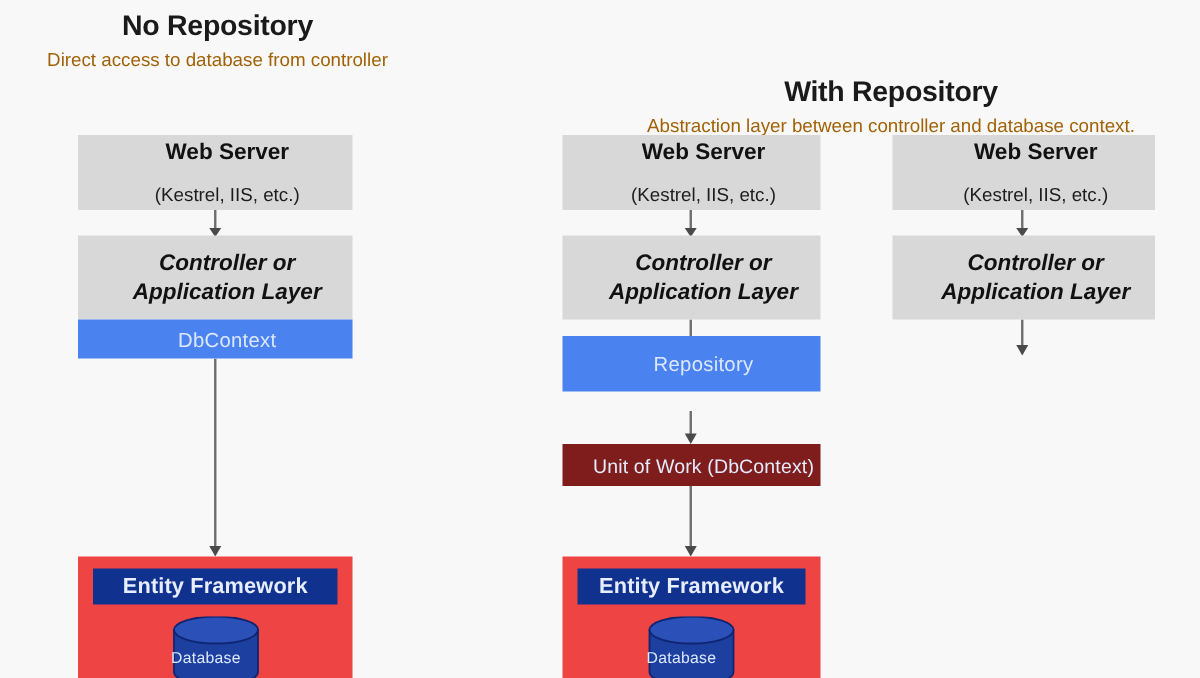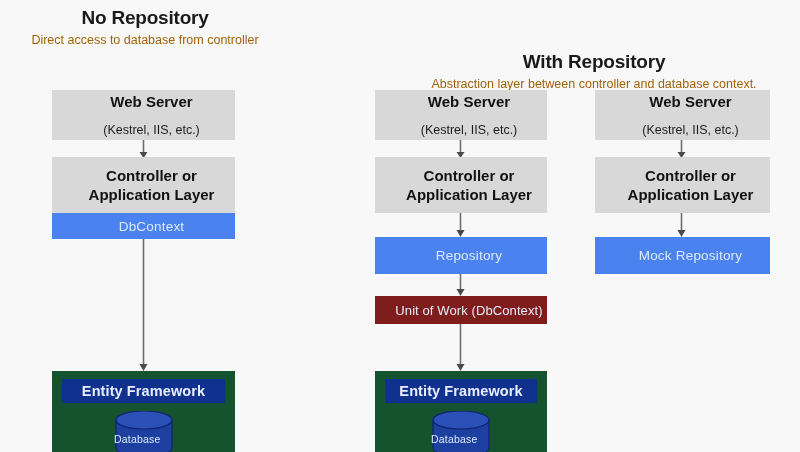--- a/index.html
+++ b/index.html
@@ -57,40 +57,40 @@
     font-size: 15px;
     line-height: 18px;
   }
   .gray-box .sub {
     font-weight: normal;
     font-size: 12.5px;
     line-height: 16px;
     color: #1c1c1c;
     margin-top: 11px;
   }
-  .gray-box .two-line { line-height: 19px; }
+  .gray-box .two-line { line-height: 19px; font-style: italic; }
 
   .blue-box {
     background: #4a82ef;
     color: #dce8fd;
     font-size: 13.5px;
     font-weight: normal;
     letter-spacing: 0.2px;
   }
   .blue-box-soft {
     background: #7f1d1d;
     color: #e2ecfd;
     font-size: 13px;
     letter-spacing: 0.1px;
   }
 
   
   .ef-container {
     position: absolute;
-    background: #14532d;
+    background: #ef4444;
     box-sizing: border-box;
     text-decoration: underline;
   }
   .ef-bar {
     position: absolute;
     background: #11318f;
     color: #e6eeff;
     font-size: 14.5px;
     font-weight: bold;
     display: flex;
@@ -180,21 +180,21 @@
   <div class="node gray-box" style="left:375px; top:157px; width:172px; height:56px;">
     <div class="two-line">Controller or</div>
     <div class="two-line">Application Layer</div>
   </div>
 
   <svg class="connector" style="left:453px; top:213px; width:16px; height:24px;">
     <line x1="7.5" y1="0" x2="7.5" y2="18" stroke="#6e6e6e" stroke-width="1.6"></line>
     <polygon points="3.5,17 11.5,17 7.5,24" fill="#4a4a4a"></polygon>
   </svg>
 
-  <div class="node blue-box" style="left:375px; top:237px; width:172px; height:37px;">
+  <div class="node blue-box" style="left:375px; top:224px; width:172px; height:37px;">
     <div>Repository</div>
   </div>
 
   <svg class="connector" style="left:453px; top:274px; width:16px; height:22px;">
     <line x1="7.5" y1="0" x2="7.5" y2="16" stroke="#6e6e6e" stroke-width="1.6"></line>
     <polygon points="3.5,15 11.5,15 7.5,22" fill="#4a4a4a"></polygon>
   </svg>
 
   <div class="node blue-box blue-box-soft" style="left:375px; top:296px; width:172px; height:28px;">
     <div>Unit of Work (DbContext)</div>
@@ -231,17 +231,14 @@
   <div class="node gray-box" style="left:595px; top:157px; width:175px; height:56px;">
     <div class="two-line">Controller or</div>
     <div class="two-line">Application Layer</div>
   </div>
 
   <svg class="connector" style="left:674px; top:213px; width:16px; height:24px;">
     <line x1="7.5" y1="0" x2="7.5" y2="18" stroke="#6e6e6e" stroke-width="1.6"></line>
     <polygon points="3.5,17 11.5,17 7.5,24" fill="#4a4a4a"></polygon>
   </svg>
 
-  <div class="node blue-box" style="left:595px; top:237px; width:175px; height:37px;">
-    <div>Mock Repository</div>
-  </div>
 
 </div>
 
 </body></html>

